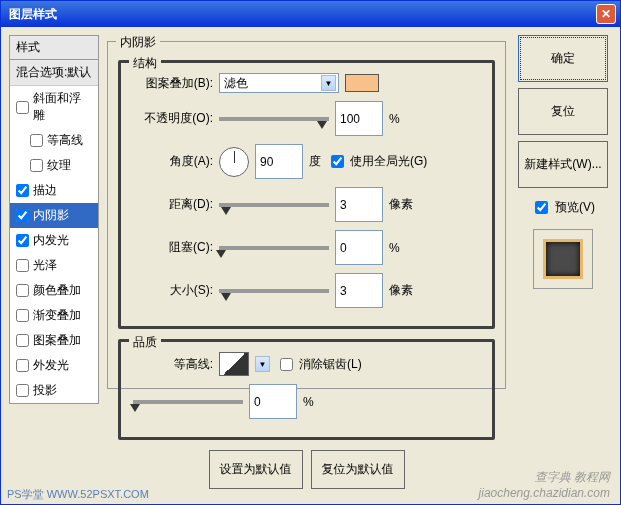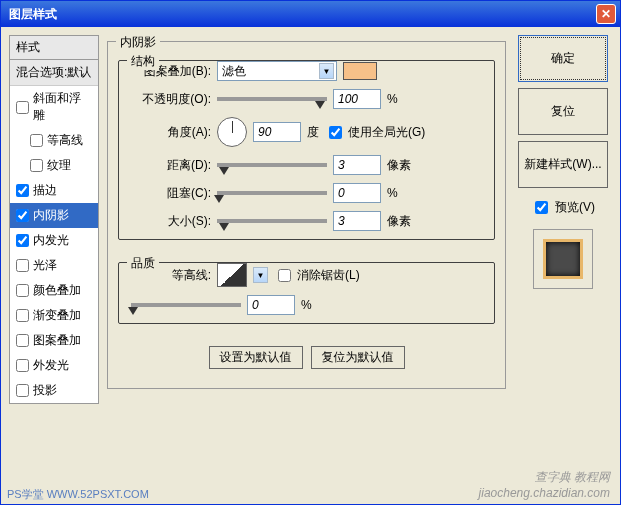--- a/index.html
+++ b/index.html
@@ -11,37 +11,37 @@
 .body { display: flex; padding: 8px; gap: 8px; height: calc(100% - 26px); position: relative; }
 .left-panel { width: 90px; }
 .panel-header { background: #e8e8e8; border: 1px solid #999; padding: 3px 6px; }
 .style-list { border: 1px solid #999; border-top: none; background: #fff; }
 .style-item { padding: 4px 6px; display: flex; align-items: center; gap: 4px; cursor: pointer; }
 .style-item.blend { background: #e8e8e8; border-bottom: 1px solid #ccc; }
 .style-item.selected { background: #316ac5; color: #fff; }
 .style-item input[type=checkbox] { margin: 0; width: 13px; height: 13px; }
 .indent { padding-left: 20px; }
 .middle-panel { flex: 1; }
-.group { border: 1px solid #404040; border-radius: 2px; padding: 0 12px; margin-bottom: 22px; position: relative; margin-top: 8px; }
+.group { border: 3px solid #404040; border-radius: 2px; padding: 10px 12px; margin-bottom: 10px; position: relative; margin-top: 8px; }
 .group-title { position: absolute; top: -8px; left: 8px; background: #ece9d8; padding: 0 4px; }
 .outer-group { border: 1px solid #999; padding: 10px; position: relative; margin-top: 6px; height: 348px; }
 .row { display: flex; align-items: center; margin-bottom: 8px; gap: 6px; }
 .row-label { width: 80px; text-align: right; }
 .select { width: 120px; height: 20px; border: 1px solid #7f9db9; background: #fff; display: flex; align-items: center; justify-content: space-between; padding: 0 2px 0 4px; }
 .select-arrow { width: 15px; height: 16px; background: linear-gradient(#dbeaf9,#b8d6f9); border: 1px solid #abc; display: flex; align-items: center; justify-content: center; font-size: 8px; }
 .swatch { width: 34px; height: 18px; border: 1px solid #555; }
 .slider { flex: 1; max-width: 110px; height: 4px; background: #999; position: relative; }
 .slider-thumb { position: absolute; width: 0; height: 0; border-left: 5px solid transparent; border-right: 5px solid transparent; border-top: 8px solid #333; top: 4px; }
-.num-input { width: 48px; height: 20px; border: 1px solid #7f9db9; background: #fff; padding: 0 4px; font-style: italic; }
+.num-input { width: 48px; height: 35px; border: 1px solid #7f9db9; background: #fff; padding: 0 4px; }
 .unit { width: 30px; }
 .angle-dial { width: 30px; height: 30px; border: 1px solid #666; border-radius: 50%; background: #fff; position: relative; }
 .angle-hand { position: absolute; width: 1px; height: 12px; background: #333; left: 50%; top: 3px; transform-origin: bottom; }
 .contour { width: 30px; height: 24px; border: 1px solid #666; background: linear-gradient(135deg,#fff 50%,#333 50%); }
 .btn-row { display: flex; gap: 8px; justify-content: center; margin-top: 6px; }
-.btn { border: 1px solid #666; background: #ece9d8; padding: 2px 10px; cursor: pointer; min-width: 80px; text-align: center; }
+.btn { border: 1px solid #666; background: #ece9d8; padding: 10px 10px; cursor: pointer; min-width: 80px; text-align: center; }
 .right-panel { width: 98px; display: flex; flex-direction: column; gap: 6px; align-items: center; }
 .btn-wide { width: 90px; border: 1px solid #666; background: #ece9d8; padding: 14px 0; cursor: pointer; text-align: center; }
 .btn-wide.focus { border: 1px solid #316ac5; outline: 1px dotted #333; outline-offset: -3px; }
 .preview-check { display: flex; align-items: center; gap: 4px; margin-top: 4px; }
 .preview-box { width: 60px; height: 60px; border: 1px solid #999; background: #ece9d8; display: flex; align-items: center; justify-content: center; margin-top: 6px; }
 .preview-inner { width: 40px; height: 40px; background: #4a4a4a; border: 3px solid #e8b76a; box-shadow: inset 0 0 6px #000; }
 .watermark { position: absolute; bottom: 2px; left: 6px; color: #5a7fc0; font-size: 11px; }
 .watermark-r { position: absolute; bottom: 4px; right: 10px; color: #999; font-size: 11px; text-align: right; font-style: italic; }
 .chk { display: flex; align-items: center; gap: 3px; }
 </style>

